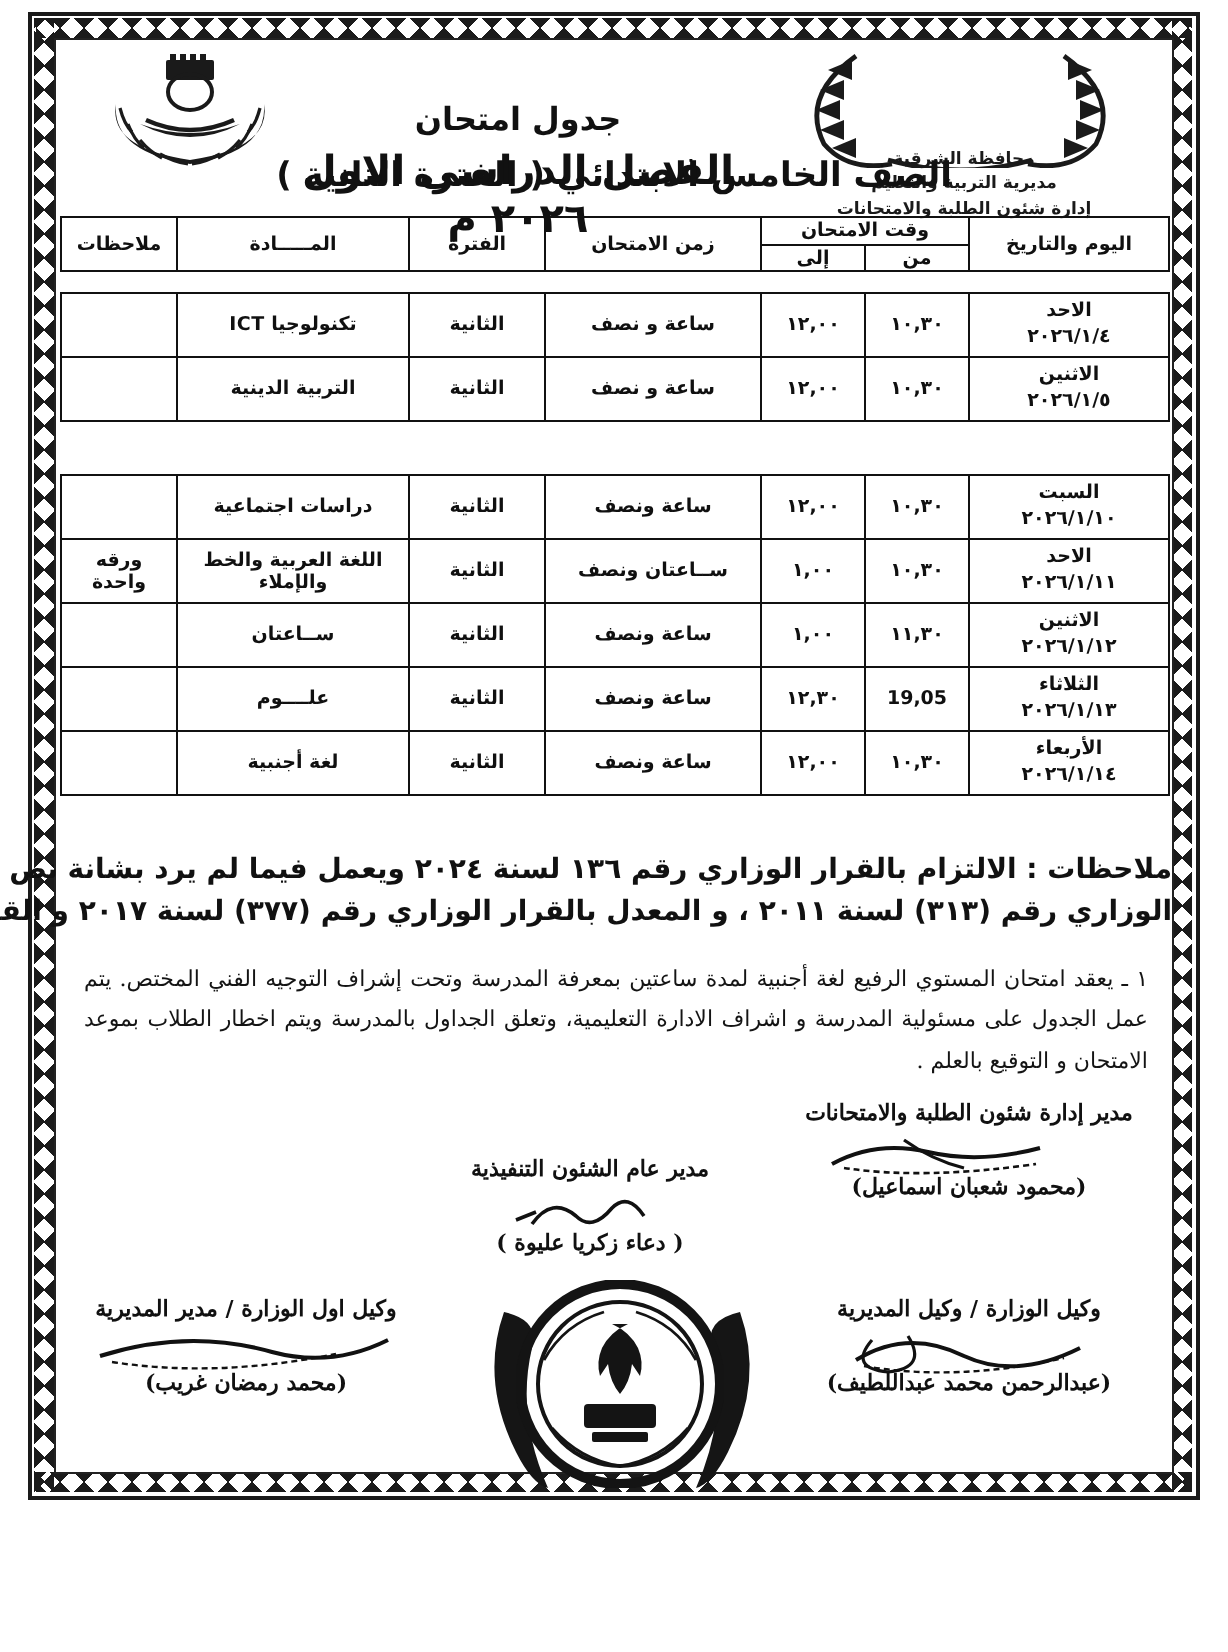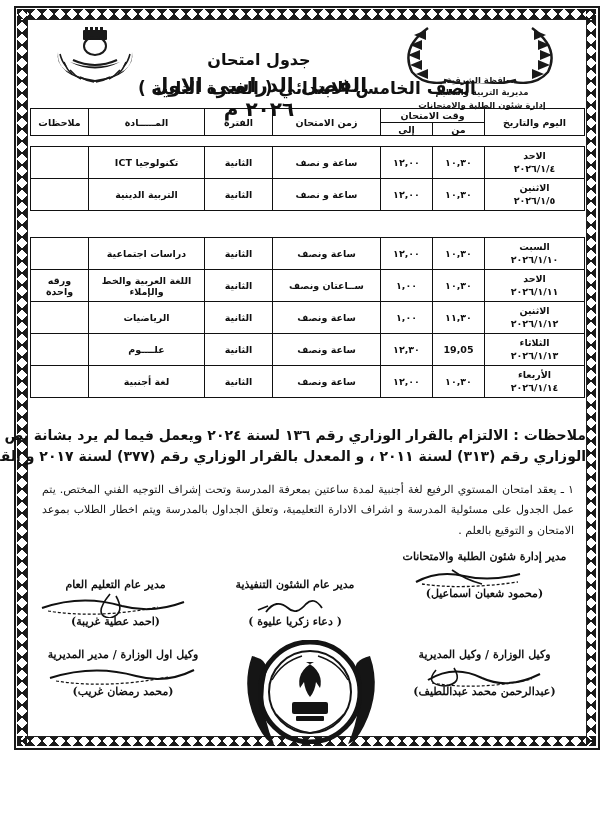--- a/index.html
+++ b/index.html
@@ -385,21 +385,21 @@
           <td>الثانية</td>
           <td class="subj">اللغة العربية والخط والإملاء</td>
           <td>ورقه واحدة</td>
         </tr>
         <tr class="datarow">
           <td class="cell-date"><span>الاثنين</span><span class="d2">٢٠٢٦/١/١٢</span></td>
           <td>١١,٣٠</td>
           <td>١,٠٠</td>
           <td>ساعة ونصف</td>
           <td>الثانية</td>
-          <td class="subj">الرياضيات</td>
+          <td class="subj">ســاعتان</td>
           <td></td>
         </tr>
         <tr class="datarow">
           <td class="cell-date"><span>الثلاثاء</span><span class="d2">٢٠٢٦/١/١٣</span></td>
           <td>19,05</td>
           <td>١٢,٣٠</td>
           <td>ساعة ونصف</td>
           <td>الثانية</td>
           <td class="subj">علــــوم</td>
           <td></td>
@@ -436,31 +436,20 @@
     <div class="role">مدير عام الشئون التنفيذية</div>
     <div class="scribble">
       <svg viewBox="0 0 170 26" width="170" height="26" aria-hidden="true">
         <path d="M56 20 q10 -14 22 -4 q8 8 18 -4 q8 -8 16 4" fill="none" stroke="#111" stroke-width="1.8"></path>
         <path d="M48 18 l10 -4" fill="none" stroke="#111" stroke-width="1.8"></path>
       </svg>
     </div>
     <div class="name">( دعاء زكريا عليوة )</div>
   </div>
 
-  <div class="sig" id="sig3">
-    <div class="role">مدير عام التعليم العام</div>
-    <div class="scribble">
-      <svg viewBox="0 0 175 26" width="175" height="26" aria-hidden="true">
-        <path d="M14 16 q40 -14 80 -2 q30 8 62 -4" fill="none" stroke="#111" stroke-width="2"></path>
-        <path d="M20 19 q50 8 110 -4" fill="none" stroke="#111" stroke-width="1.2" stroke-dasharray="3 2"></path>
-        <path d="M82 2 q-18 22 0 24 q16 -4 6 -22" fill="none" stroke="#111" stroke-width="1.6"></path>
-      </svg>
-    </div>
-    <div class="name">(احمد عطية غريبة)</div>
-  </div>
 
   <div class="sig" id="sig5">
     <div class="role">وكيل اول الوزارة / مدير المديرية</div>
     <div class="scribble">
       <svg viewBox="0 0 190 26" width="190" height="26" aria-hidden="true">
         <path d="M22 16 q44 -14 86 -2 q30 8 58 -6" fill="none" stroke="#111" stroke-width="2"></path>
         <path d="M28 19 q52 8 112 -4" fill="none" stroke="#111" stroke-width="1.2" stroke-dasharray="3 2"></path>
       </svg>
     </div>
     <div class="name">(محمد رمضان غريب)</div>

